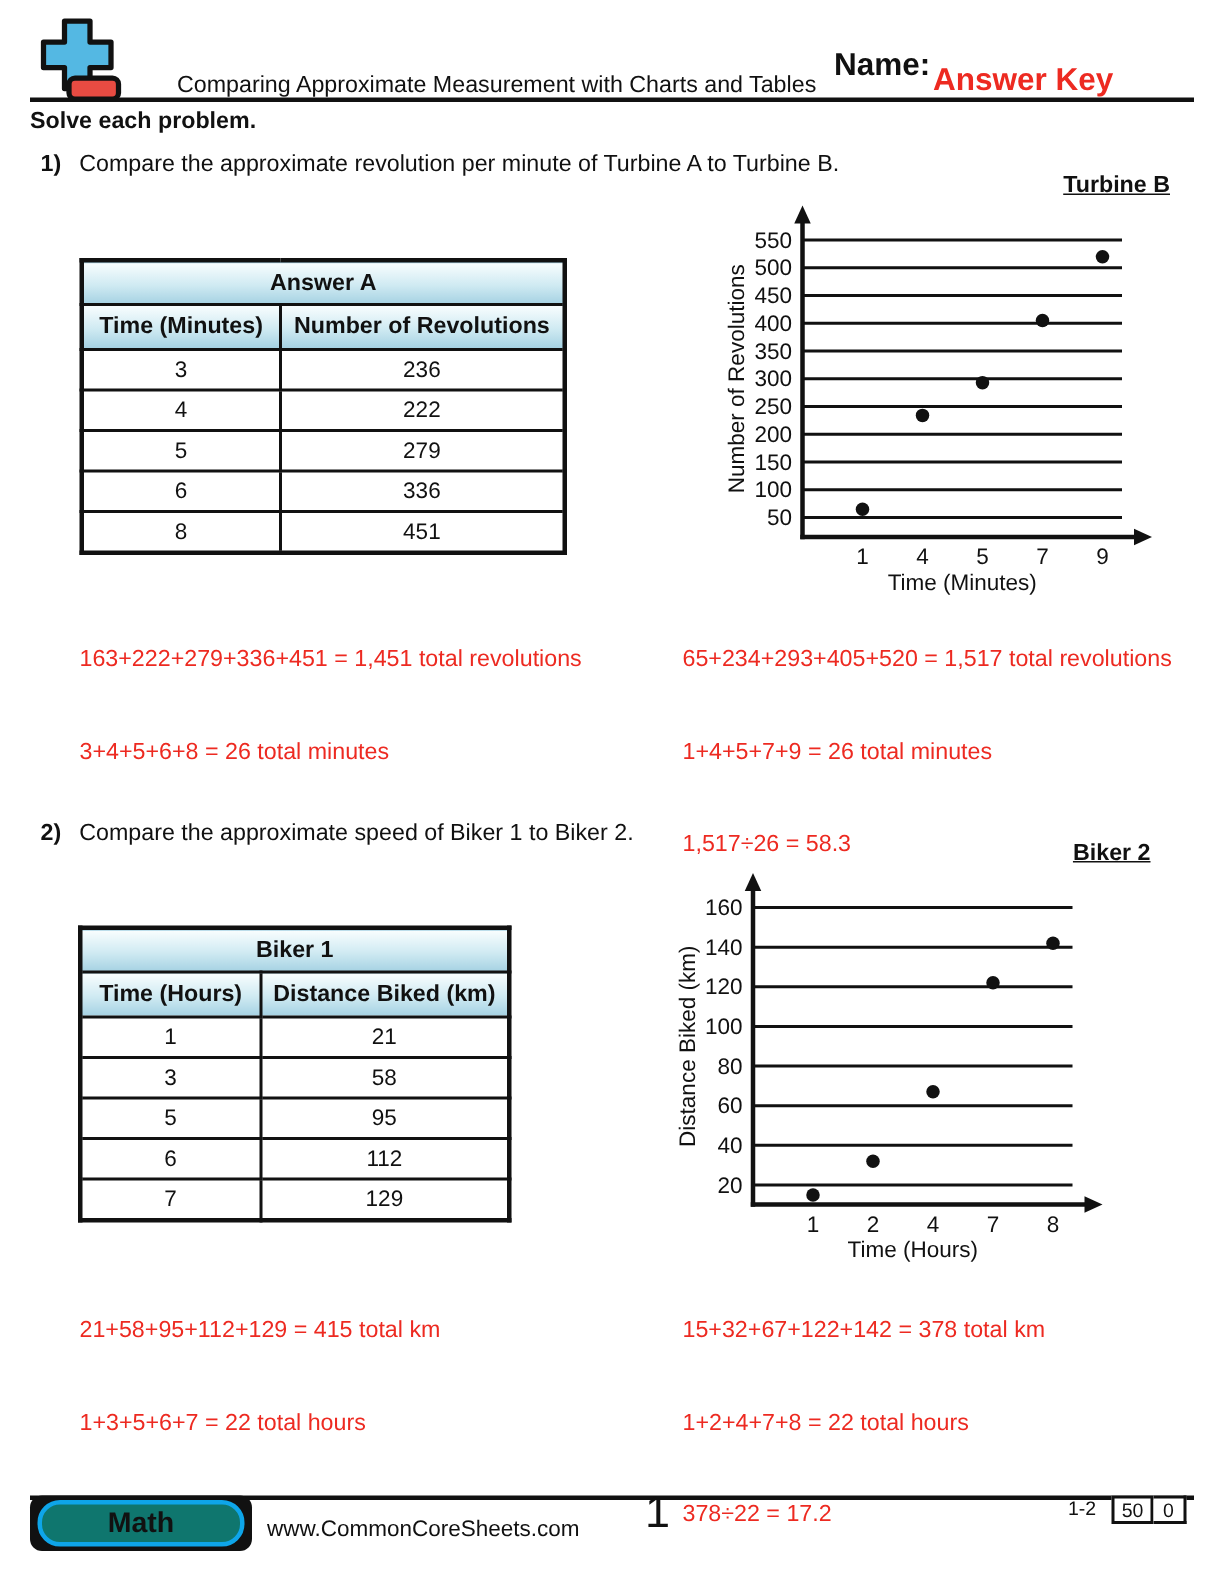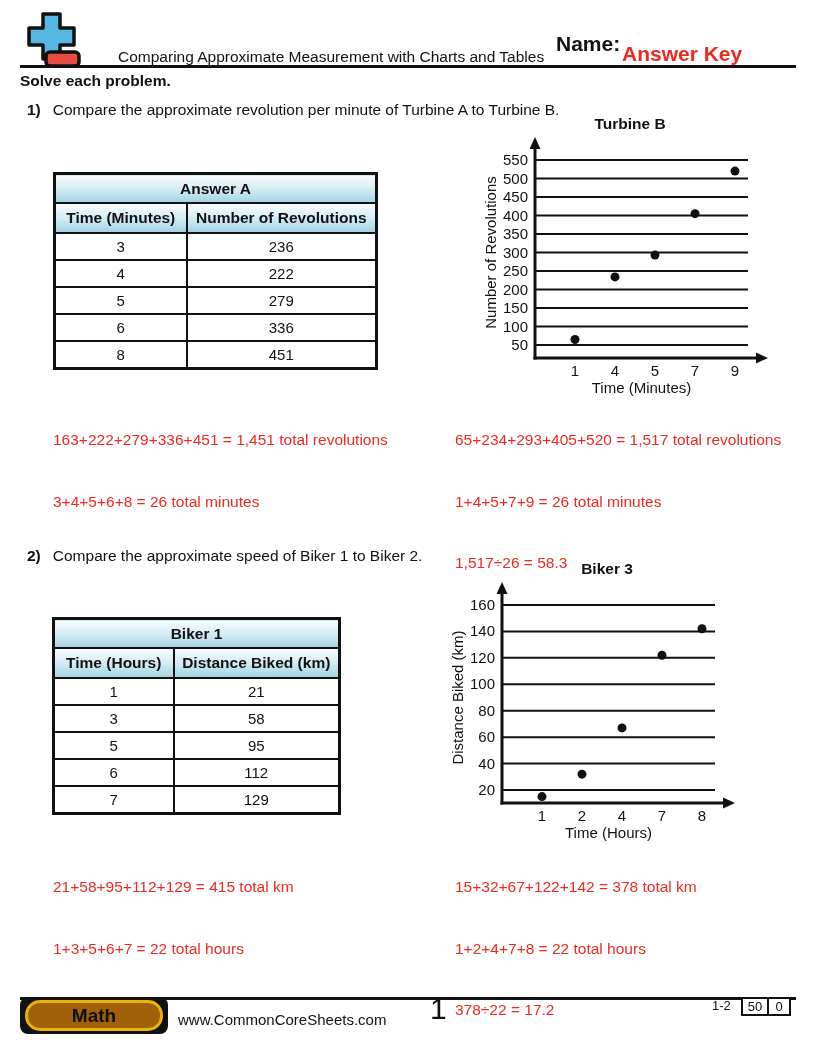--- a/index.html
+++ b/index.html
@@ -22,30 +22,30 @@
                font-size:15px;text-align:center;}
   table.wtable th,table.wtable td{border:2px solid #111;padding:0;}
   table.wtable{border:3px solid #111;}
   th.ttitle{height:27px;font-size:15.5px;font-weight:bold;border-bottom-width:3px;
             background:linear-gradient(to bottom,#f8fdfe 0%,#cfeaf2 55%,#a6d2e3 100%);}
   th.tcol{height:28px;font-size:15.5px;font-weight:bold;border-bottom-width:3px;
           background:linear-gradient(to bottom,#f8fdfe 0%,#cfeaf2 55%,#a6d2e3 100%);}
   td.tcell{height:25px;background:#fff;}
 
   .chart{position:absolute;}
-  .chart-title{font-size:15.5px;font-weight:bold;text-align:center;height:24px;line-height:24px;}
+  .chart-title{font-size:15.5px;font-weight:bold;text-align:right;height:24px;line-height:24px;text-decoration:underline;}
   .chart svg text{font-family:"Liberation Sans",sans-serif;fill:#111;}
 
   .answers{position:absolute;font-size:15.5px;line-height:20.5px;white-space:pre;}
 
   
   .ftr-line{position:absolute;left:20px;top:997px;width:776px;height:3px;background:#111;}
   .math-badge{position:absolute;left:20px;top:997px;width:148px;height:37px;background:#111;
               border-radius:8px;display:flex;align-items:center;justify-content:center;}
-  .math-pill{width:132px;height:25px;background:#a16207;border:3px solid #eab308;border-radius:15px;
+  .math-pill{width:132px;height:25px;background:#0f766e;border:3px solid #0ea5e9;border-radius:15px;
              display:flex;align-items:center;justify-content:center;
              font-size:19px;font-weight:bold;color:#111;}
   .website{position:absolute;left:178px;top:1011px;font-size:15px;}
   .page-num{position:absolute;left:430px;top:992px;font-size:30px;}
   .prob-range{position:absolute;left:712px;top:998px;font-size:13px;}
   .score-boxes{position:absolute;left:741px;top:997px;display:flex;}
   .score-box{border:2px solid #111;background:#fff;font-size:13px;text-align:center;
              line-height:15px;height:15px;padding:0 1px;min-width:22px;}
   .score-box + .score-box{border-left:none;min-width:18px;}
 </style>
@@ -198,21 +198,21 @@
           <td class="tcell">112</td>
         </tr>
       <tr>
           <td class="tcell">7</td>
           <td class="tcell">129</td>
         </tr>
     </tbody>
   </table>
 
   <div class="chart" style="left:447px;top:557px;">
-    <div class="chart-title" style="width:320px;">Biker 3</div>
+    <div class="chart-title" style="width:320px;">Biker 2</div>
     <svg width="320" height="262">
         <line x1="55" y1="24" x2="268" y2="24" stroke="#111111" stroke-width="2"></line>
         <text x="48" y="29" text-anchor="end" font-size="15">160</text>
         <line x1="55" y1="50.42857142857143" x2="268" y2="50.42857142857143" stroke="#111111" stroke-width="2"></line>
         <text x="48" y="55.42857142857143" text-anchor="end" font-size="15">140</text>
         <line x1="55" y1="76.85714285714286" x2="268" y2="76.85714285714286" stroke="#111111" stroke-width="2"></line>
         <text x="48" y="81.85714285714286" text-anchor="end" font-size="15">120</text>
         <line x1="55" y1="103.28571428571428" x2="268" y2="103.28571428571428" stroke="#111111" stroke-width="2"></line>
         <text x="48" y="108.28571428571428" text-anchor="end" font-size="15">100</text>
         <line x1="55" y1="129.71428571428572" x2="268" y2="129.71428571428572" stroke="#111111" stroke-width="2"></line>

